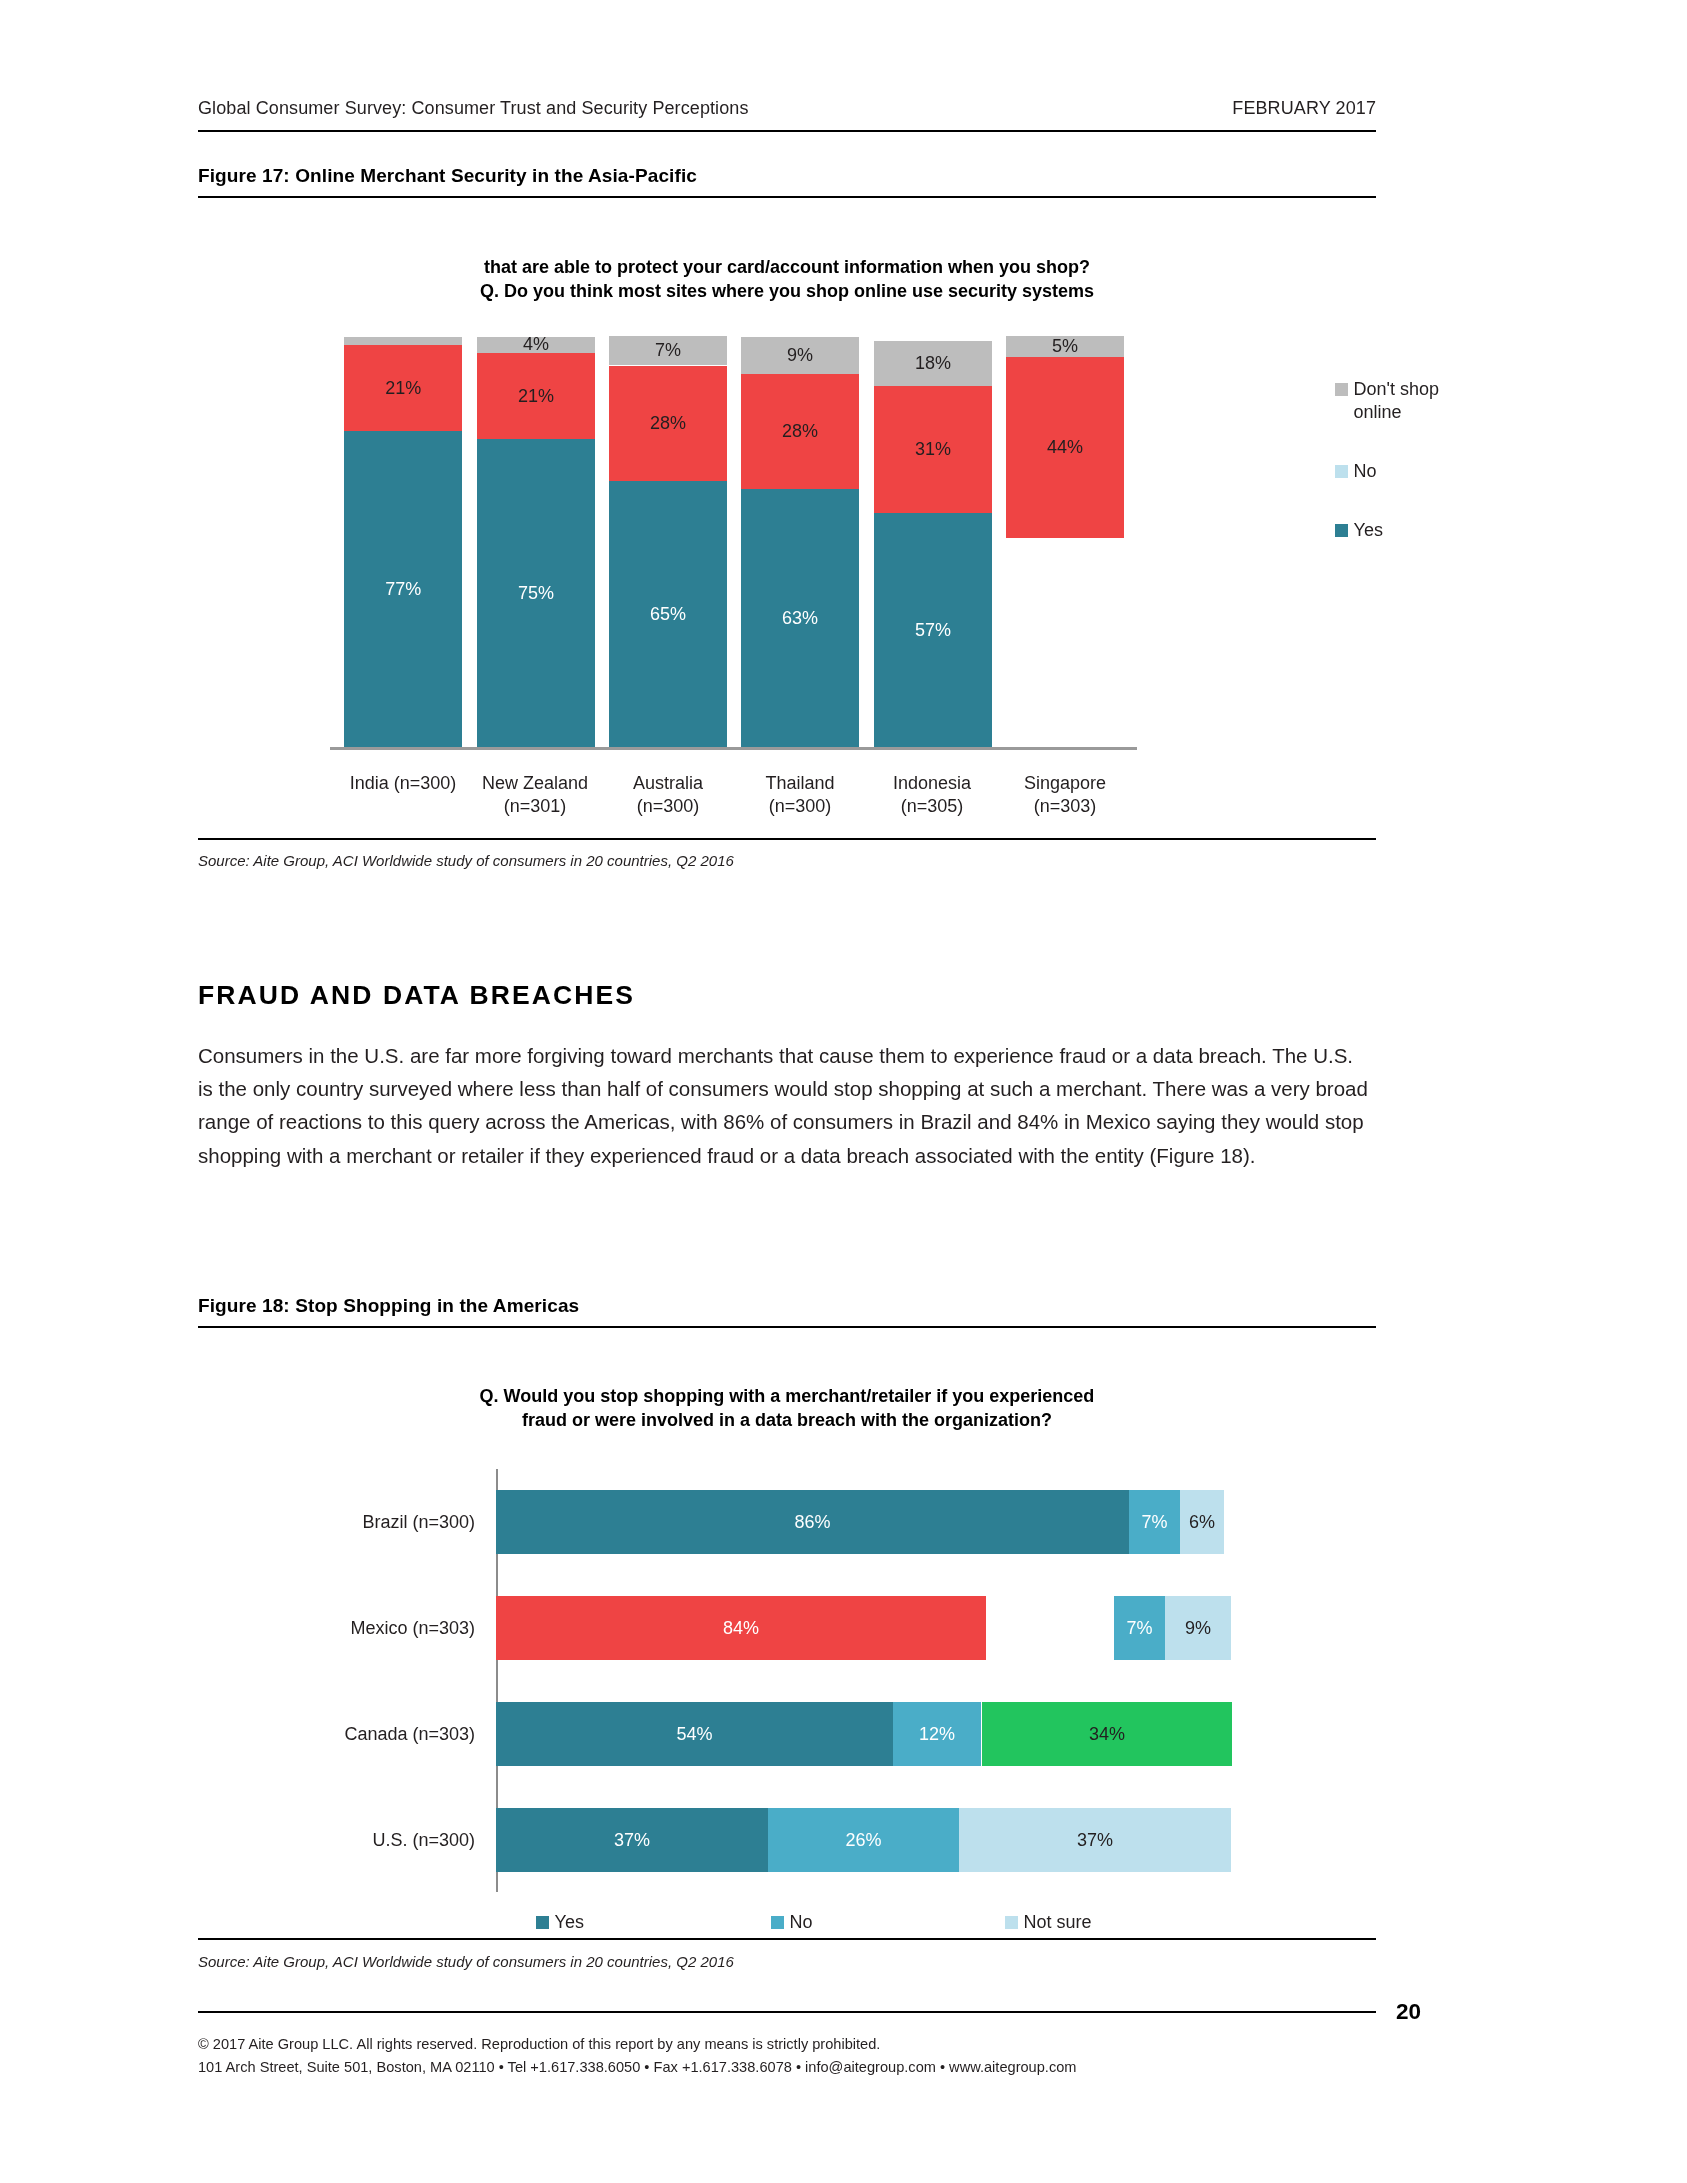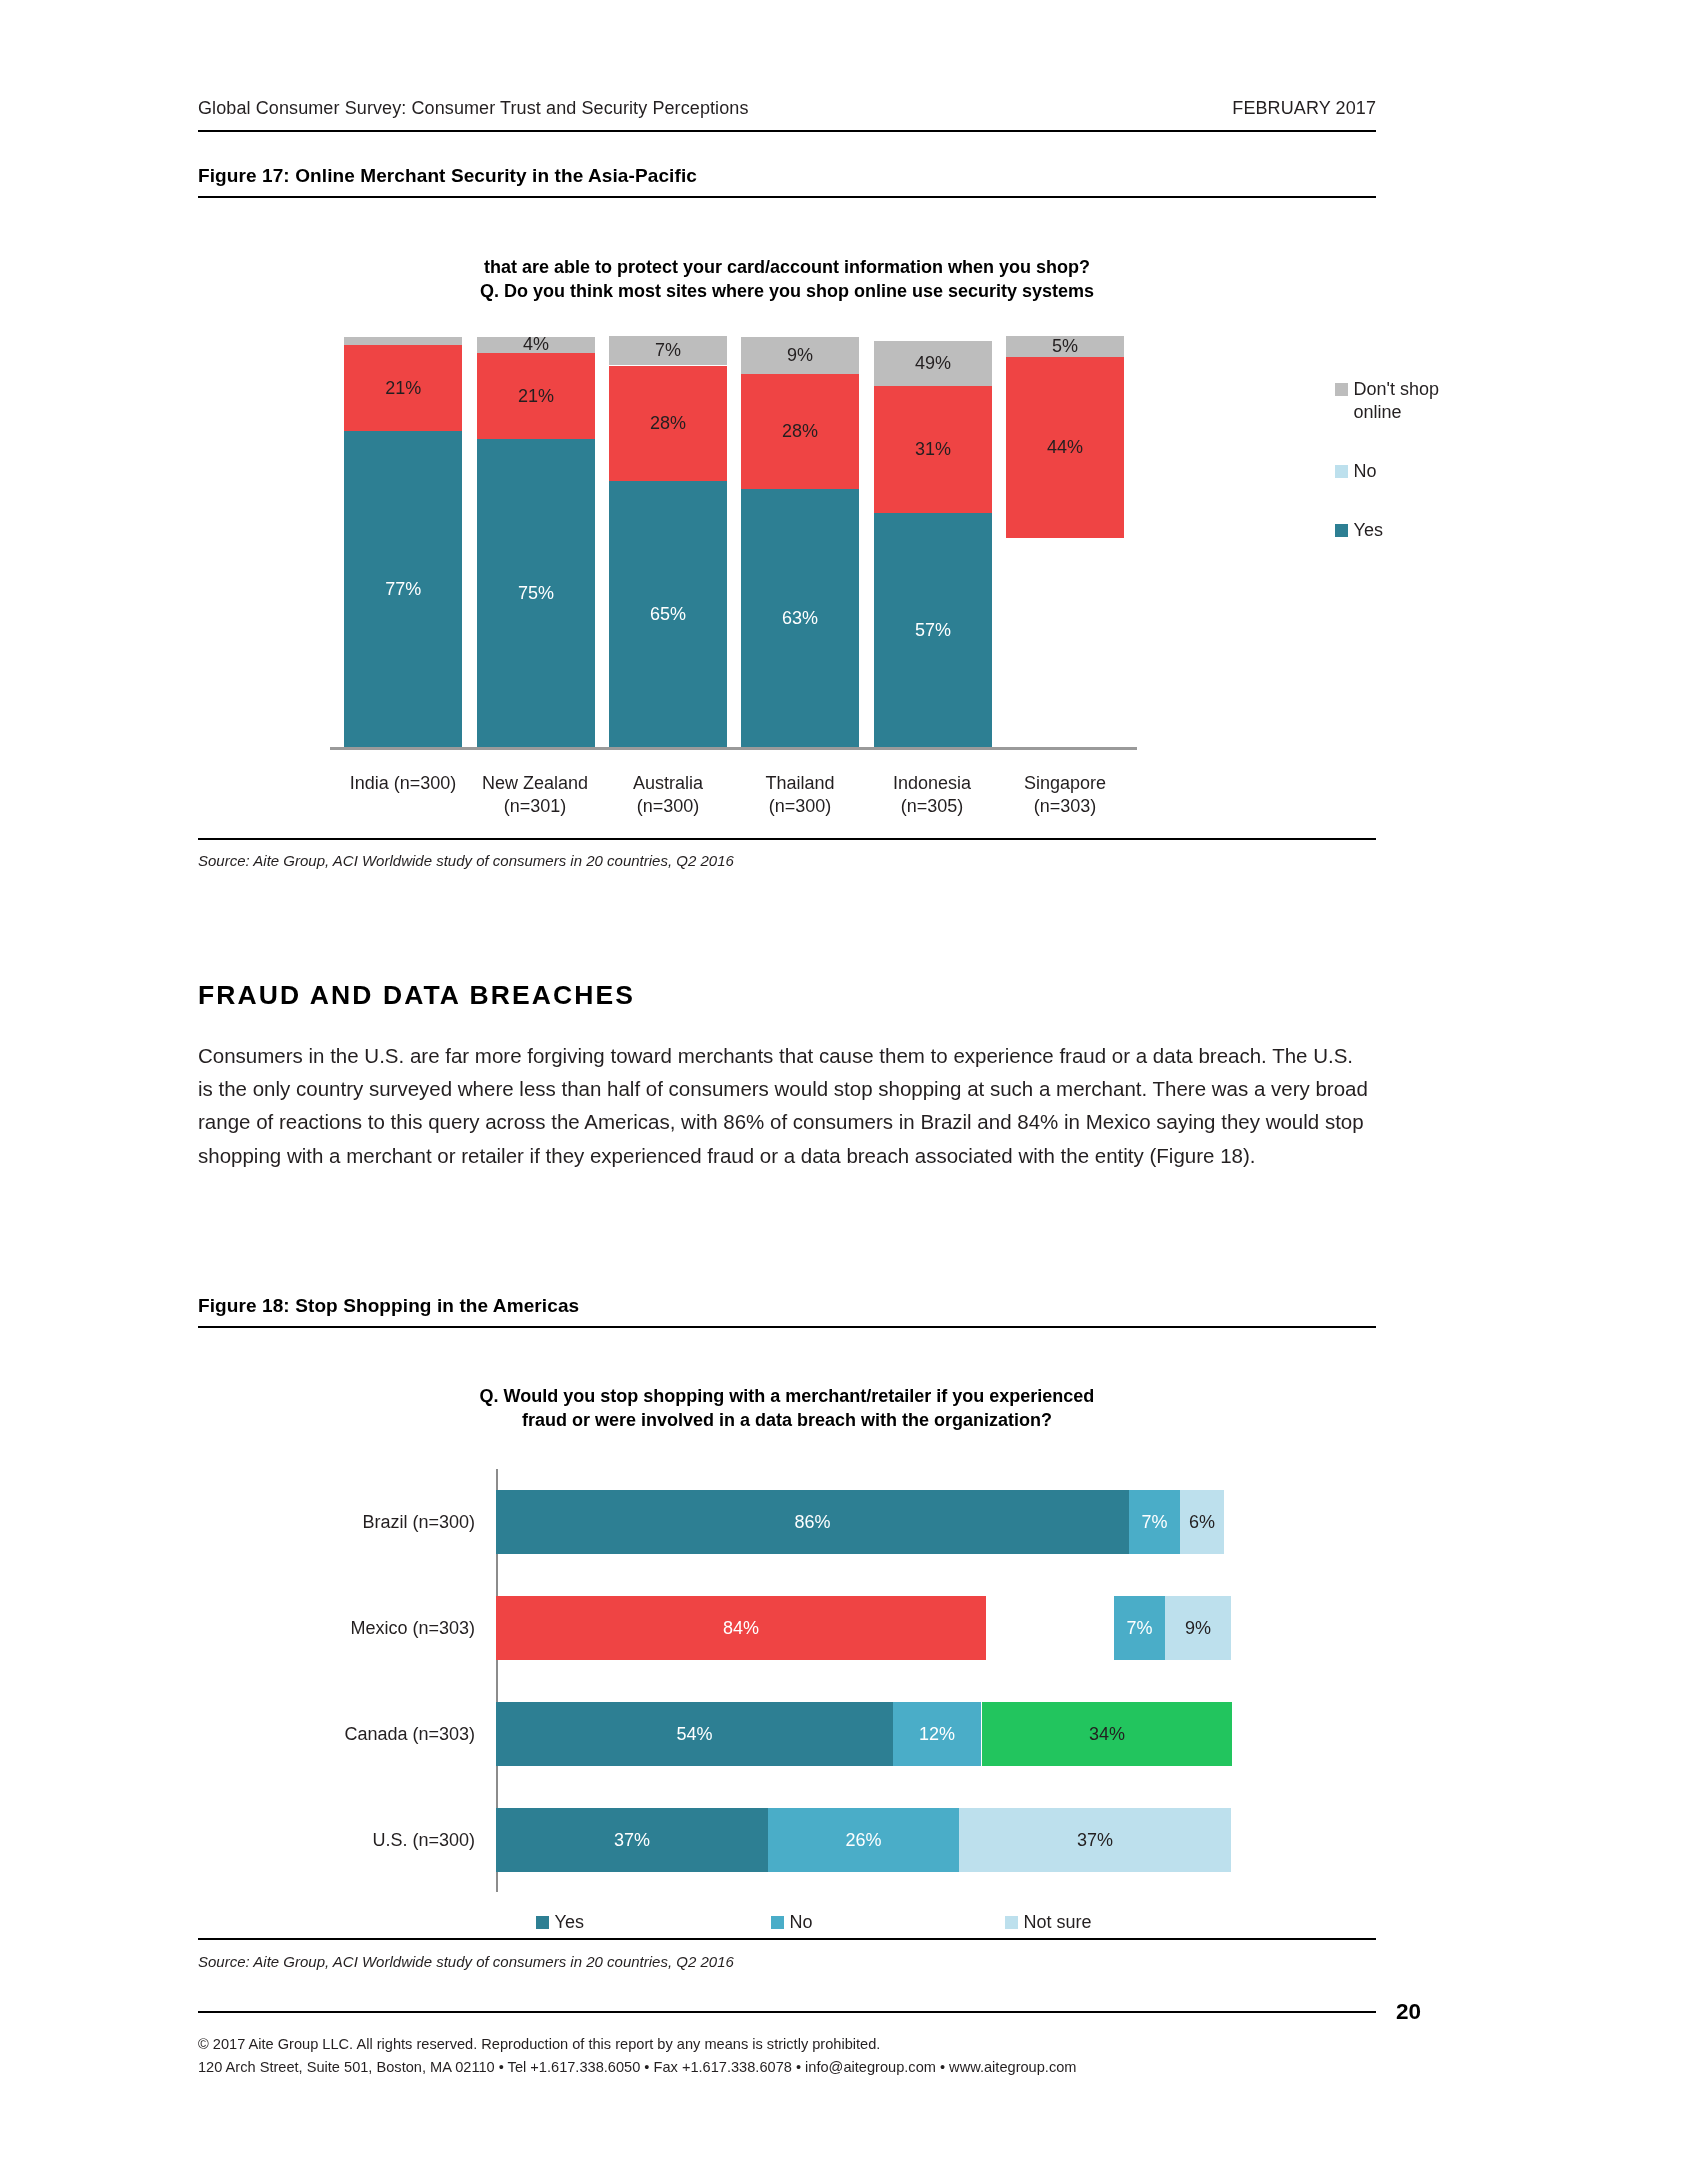--- a/index.html
+++ b/index.html
@@ -342,21 +342,21 @@
           </div>
         </div>
         <div class="v-group" style="left: 537px;">
           <div class="v-bar seg-yes" style="height: 235px; bottom: 0px;">
             <span>57%</span>
           </div>
           <div class="v-bar seg-no" style="height: 128px; bottom: 235px;">
             <span>31%</span>
           </div>
           <div class="v-bar seg-none" style="height: 45px; bottom: 362px;">
-            <span>49%</span>
+            <span>18%</span>
           </div>
         </div>
         <div class="v-group" style="left: 669px;">
           <div class="v-bar seg-no" style="height: 181px; bottom: 210px;">
             <span>44%</span>
           </div>
           <div class="v-bar seg-none" style="height: 20.6px; bottom: 391px;">
             <span>5%</span>
           </div>
         </div>
@@ -484,18 +484,18 @@
         </div>
       </div>
   </div>
 
   <div class="fig-rule" style="top:1938px"></div>
   <div class="src-note" style="top:1953px">Source: Aite Group, ACI Worldwide study of consumers in 20 countries, Q2 2016</div>
 
   <div class="foot-rule"></div>
   <div class="foot-text">
     <div>© 2017 Aite Group LLC. All rights reserved. Reproduction of this report by any means is strictly prohibited.</div>
-    <div>120 Arch Street, Suite 501, Boston, MA 02110 • Tel +1.617.338.6050 • Fax +1.617.338.6078 • info@aitegroup.com • www.aitegroup.com</div>
+    <div>101 Arch Street, Suite 501, Boston, MA 02110 • Tel +1.617.338.6050 • Fax +1.617.338.6078 • info@aitegroup.com • www.aitegroup.com</div>
   </div>
   <div class="page-num">20</div>
 
 </div>
 
 
 </body></html>

